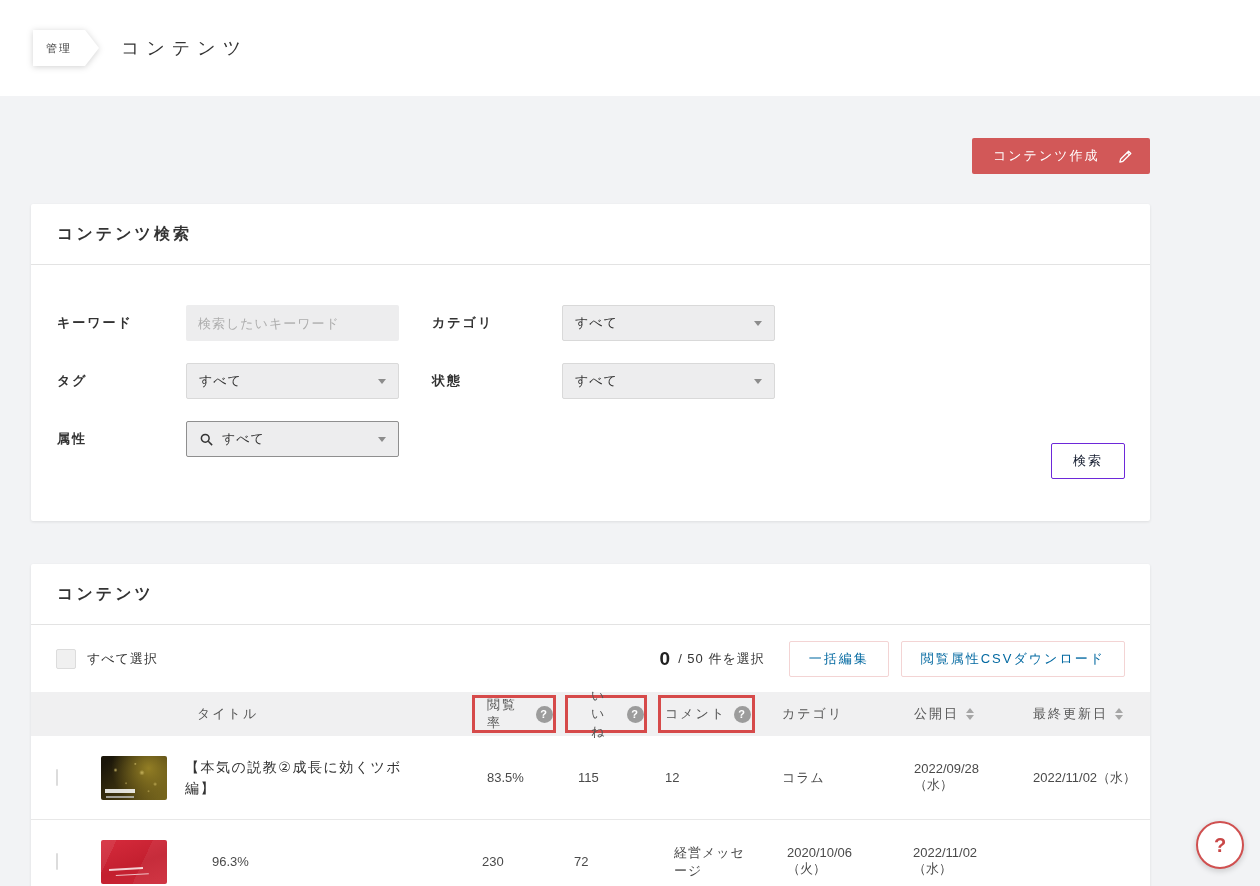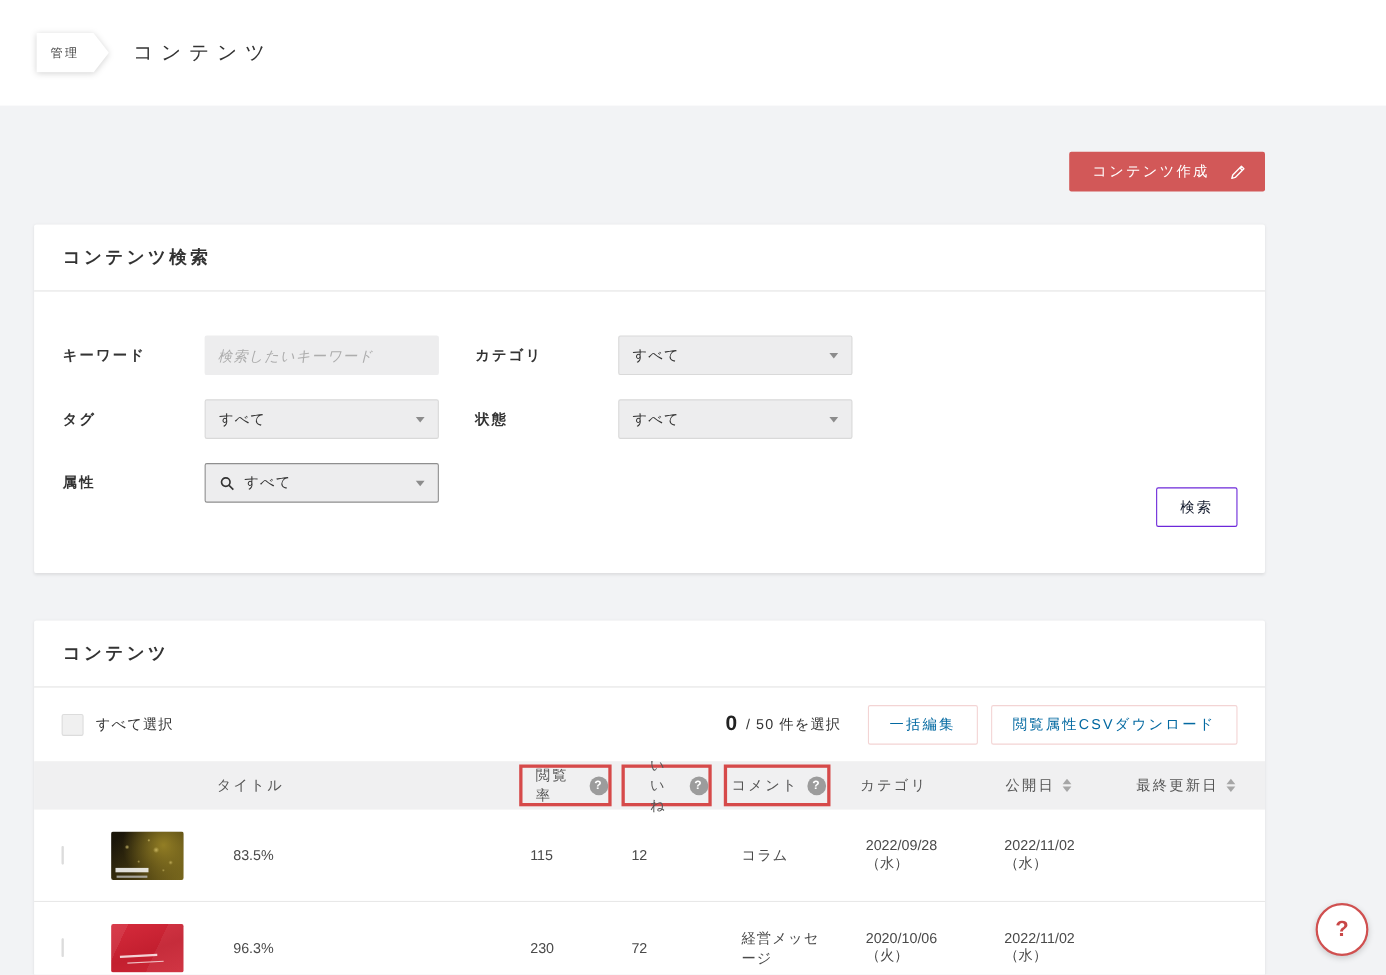--- a/index.html
+++ b/index.html
@@ -41,21 +41,21 @@
   }
 
   
   .search-body { padding:40px 25px 42px 26px; position:relative; }
   .form-row { display:flex; align-items:center; height:36px; margin-bottom:22px; }
   .form-row:last-child { margin-bottom:0; }
   .f-label { width:129px; font-size:13px; font-weight:bold; letter-spacing:2px; color:#333; }
   .f-label.second { width:130px; margin-left:33px; }
   .txt-input {
     width:213px; height:36px; background:#ededee; border:none; border-radius:2px;
-    padding:0 12px; font-size:13px; font-family:inherit; color:#333;font-style:italic;
+    padding:0 12px; font-size:13px; font-family:inherit; color:#333;
   }
   .txt-input::placeholder { color:#adadad; letter-spacing:1px; }
   .select {
     width:213px; height:36px; background:#ededee; border:1px solid #d9d9d9; border-radius:2px;
     display:flex; align-items:center; padding:0 12px; font-size:13px; color:#333;
     letter-spacing:1px; cursor:pointer; position:relative;
   }
   .select .caret {
     position:absolute; right:12px; width:0; height:0;
     border-left:4px solid transparent; border-right:4px solid transparent;
@@ -269,20 +269,21 @@
             <i class="dn"></i>
           </span>
       </div>
     </div>
 
     <div class="tgrid trow">
       <div class="cell-check"><span class="checkbox"></span></div>
       <div>
           <div class="thumb" data-thumb="gold-bokeh"></div>
         </div>
+      <div class="cell-title">【本気の説教②成長に効くツボ編】</div>
       <div class="cell-rate">83.5%</div>
       <div class="cell-like">115</div>
       <div class="cell-com">12</div>
       <div class="cell-cat">コラム</div>
       <div class="cell-pub">2022/09/28（水）</div>
       <div class="cell-upd">2022/11/02（水）</div>
     </div>
 
     <div class="tgrid trow">
       <div class="cell-check"><span class="checkbox"></span></div>

